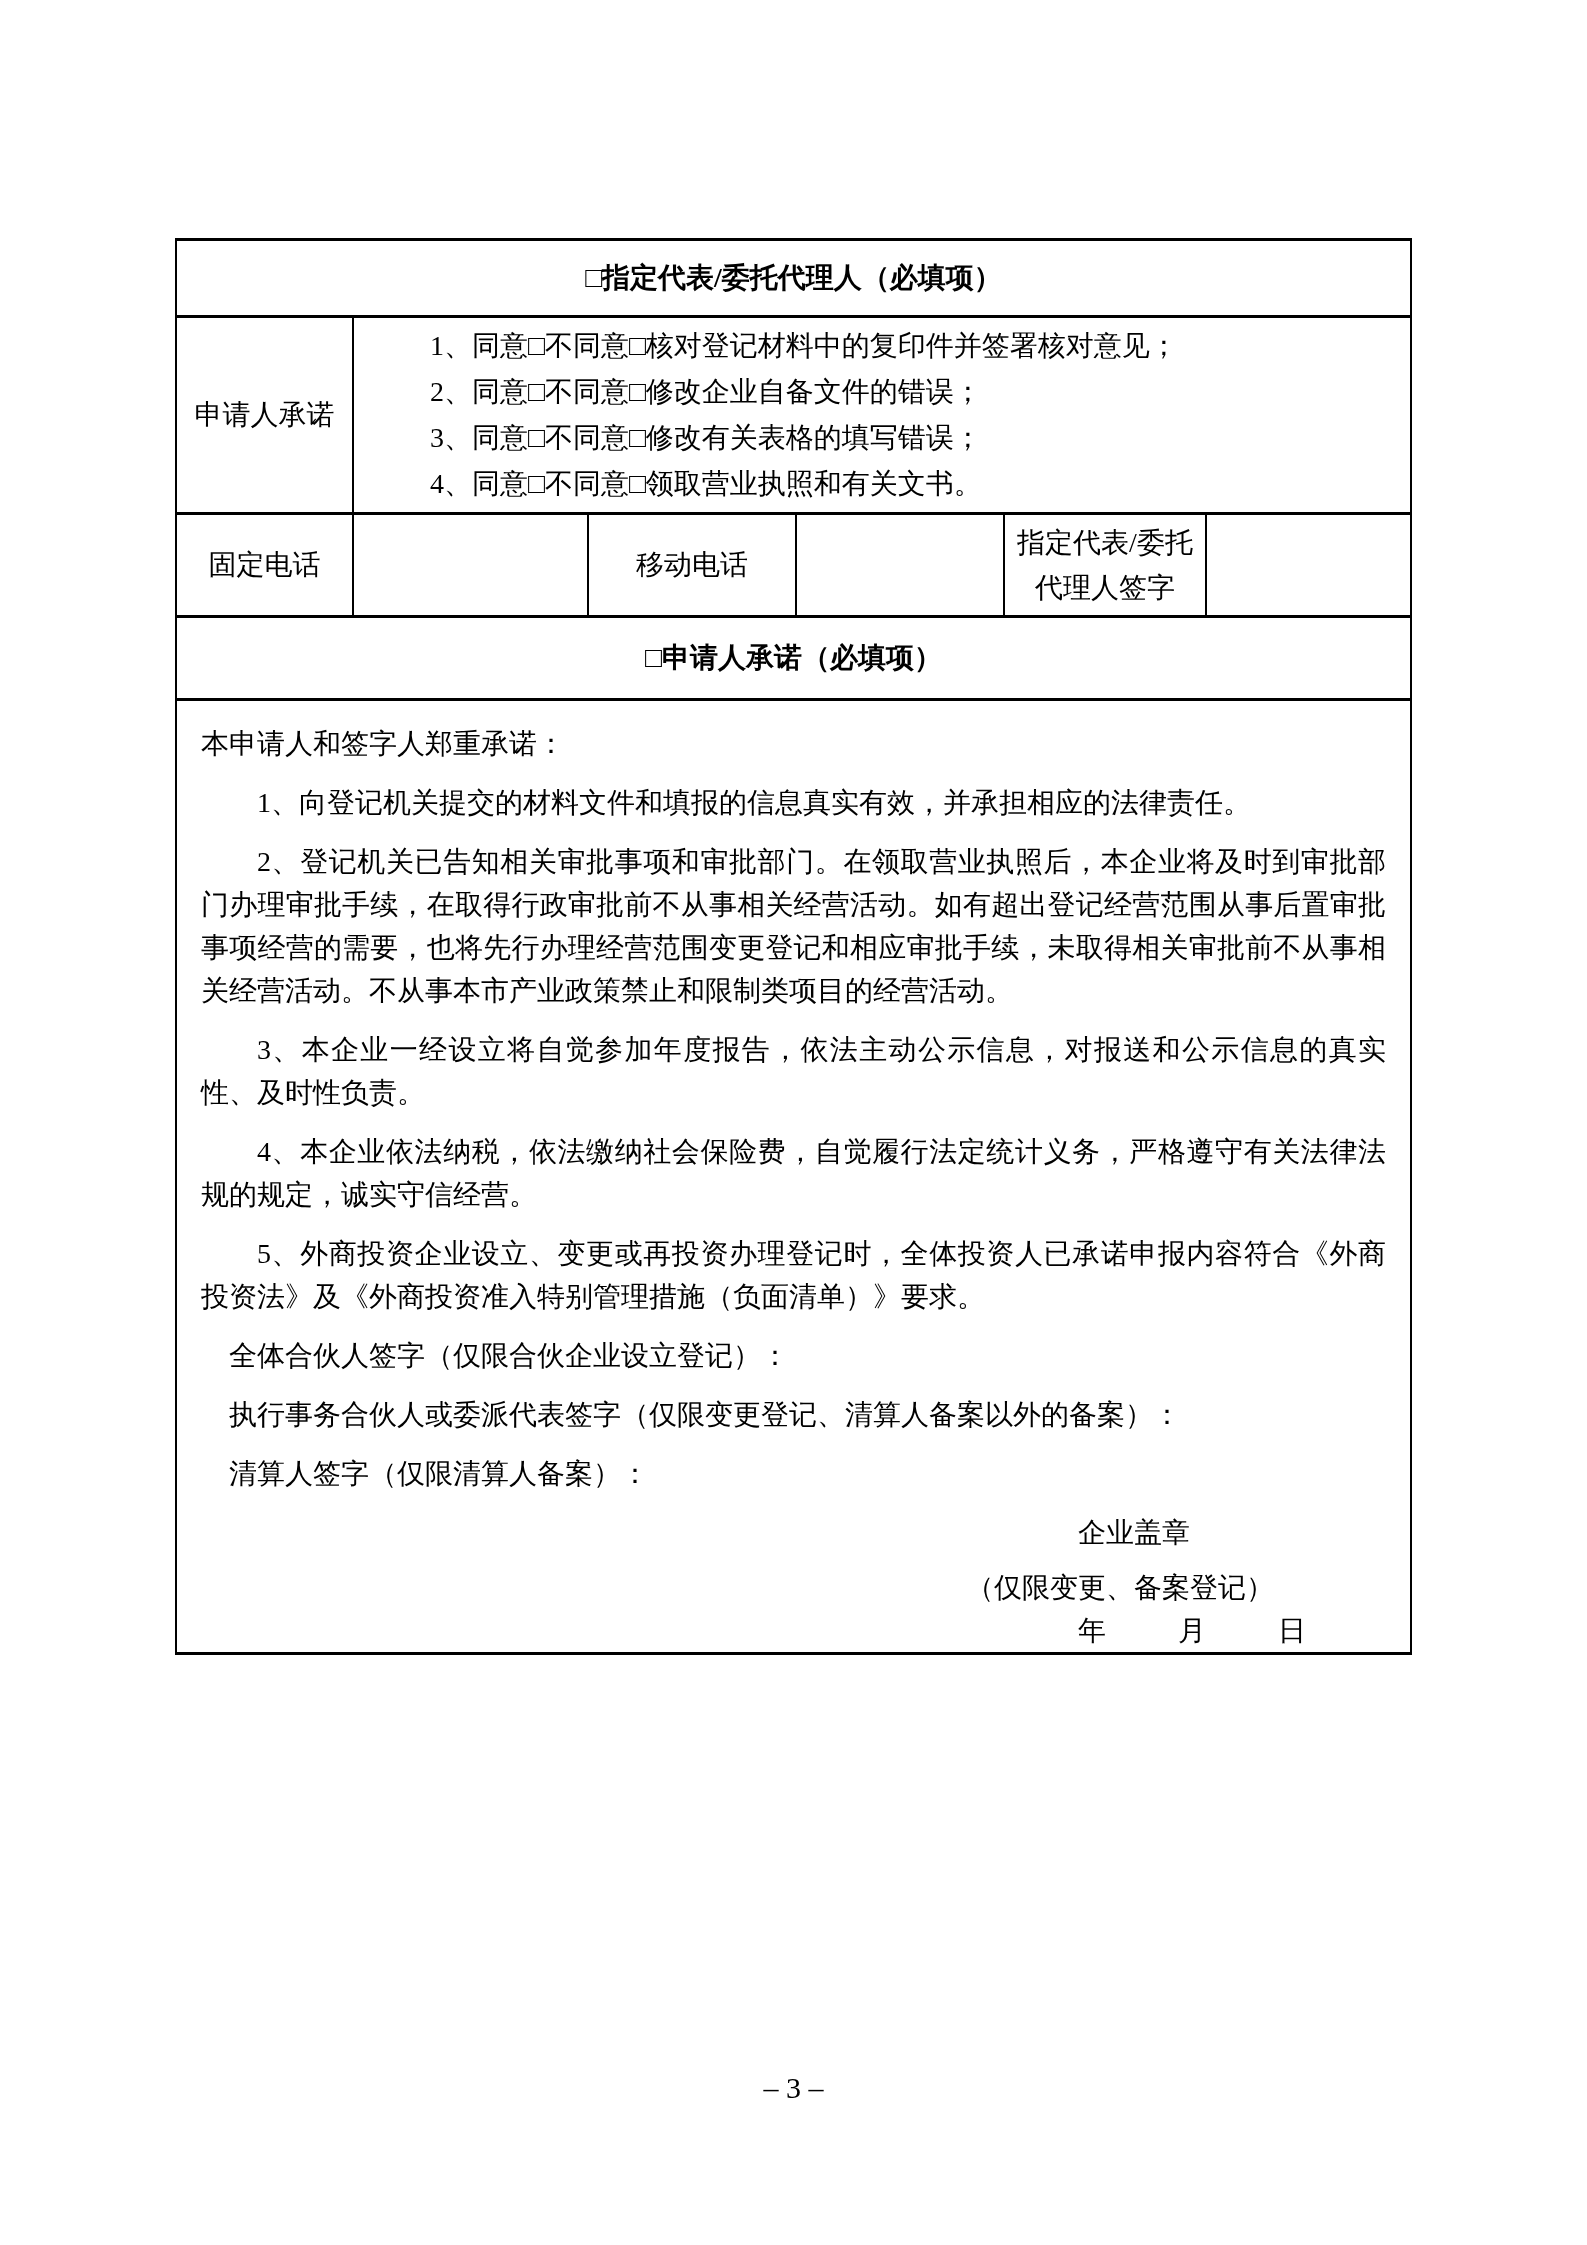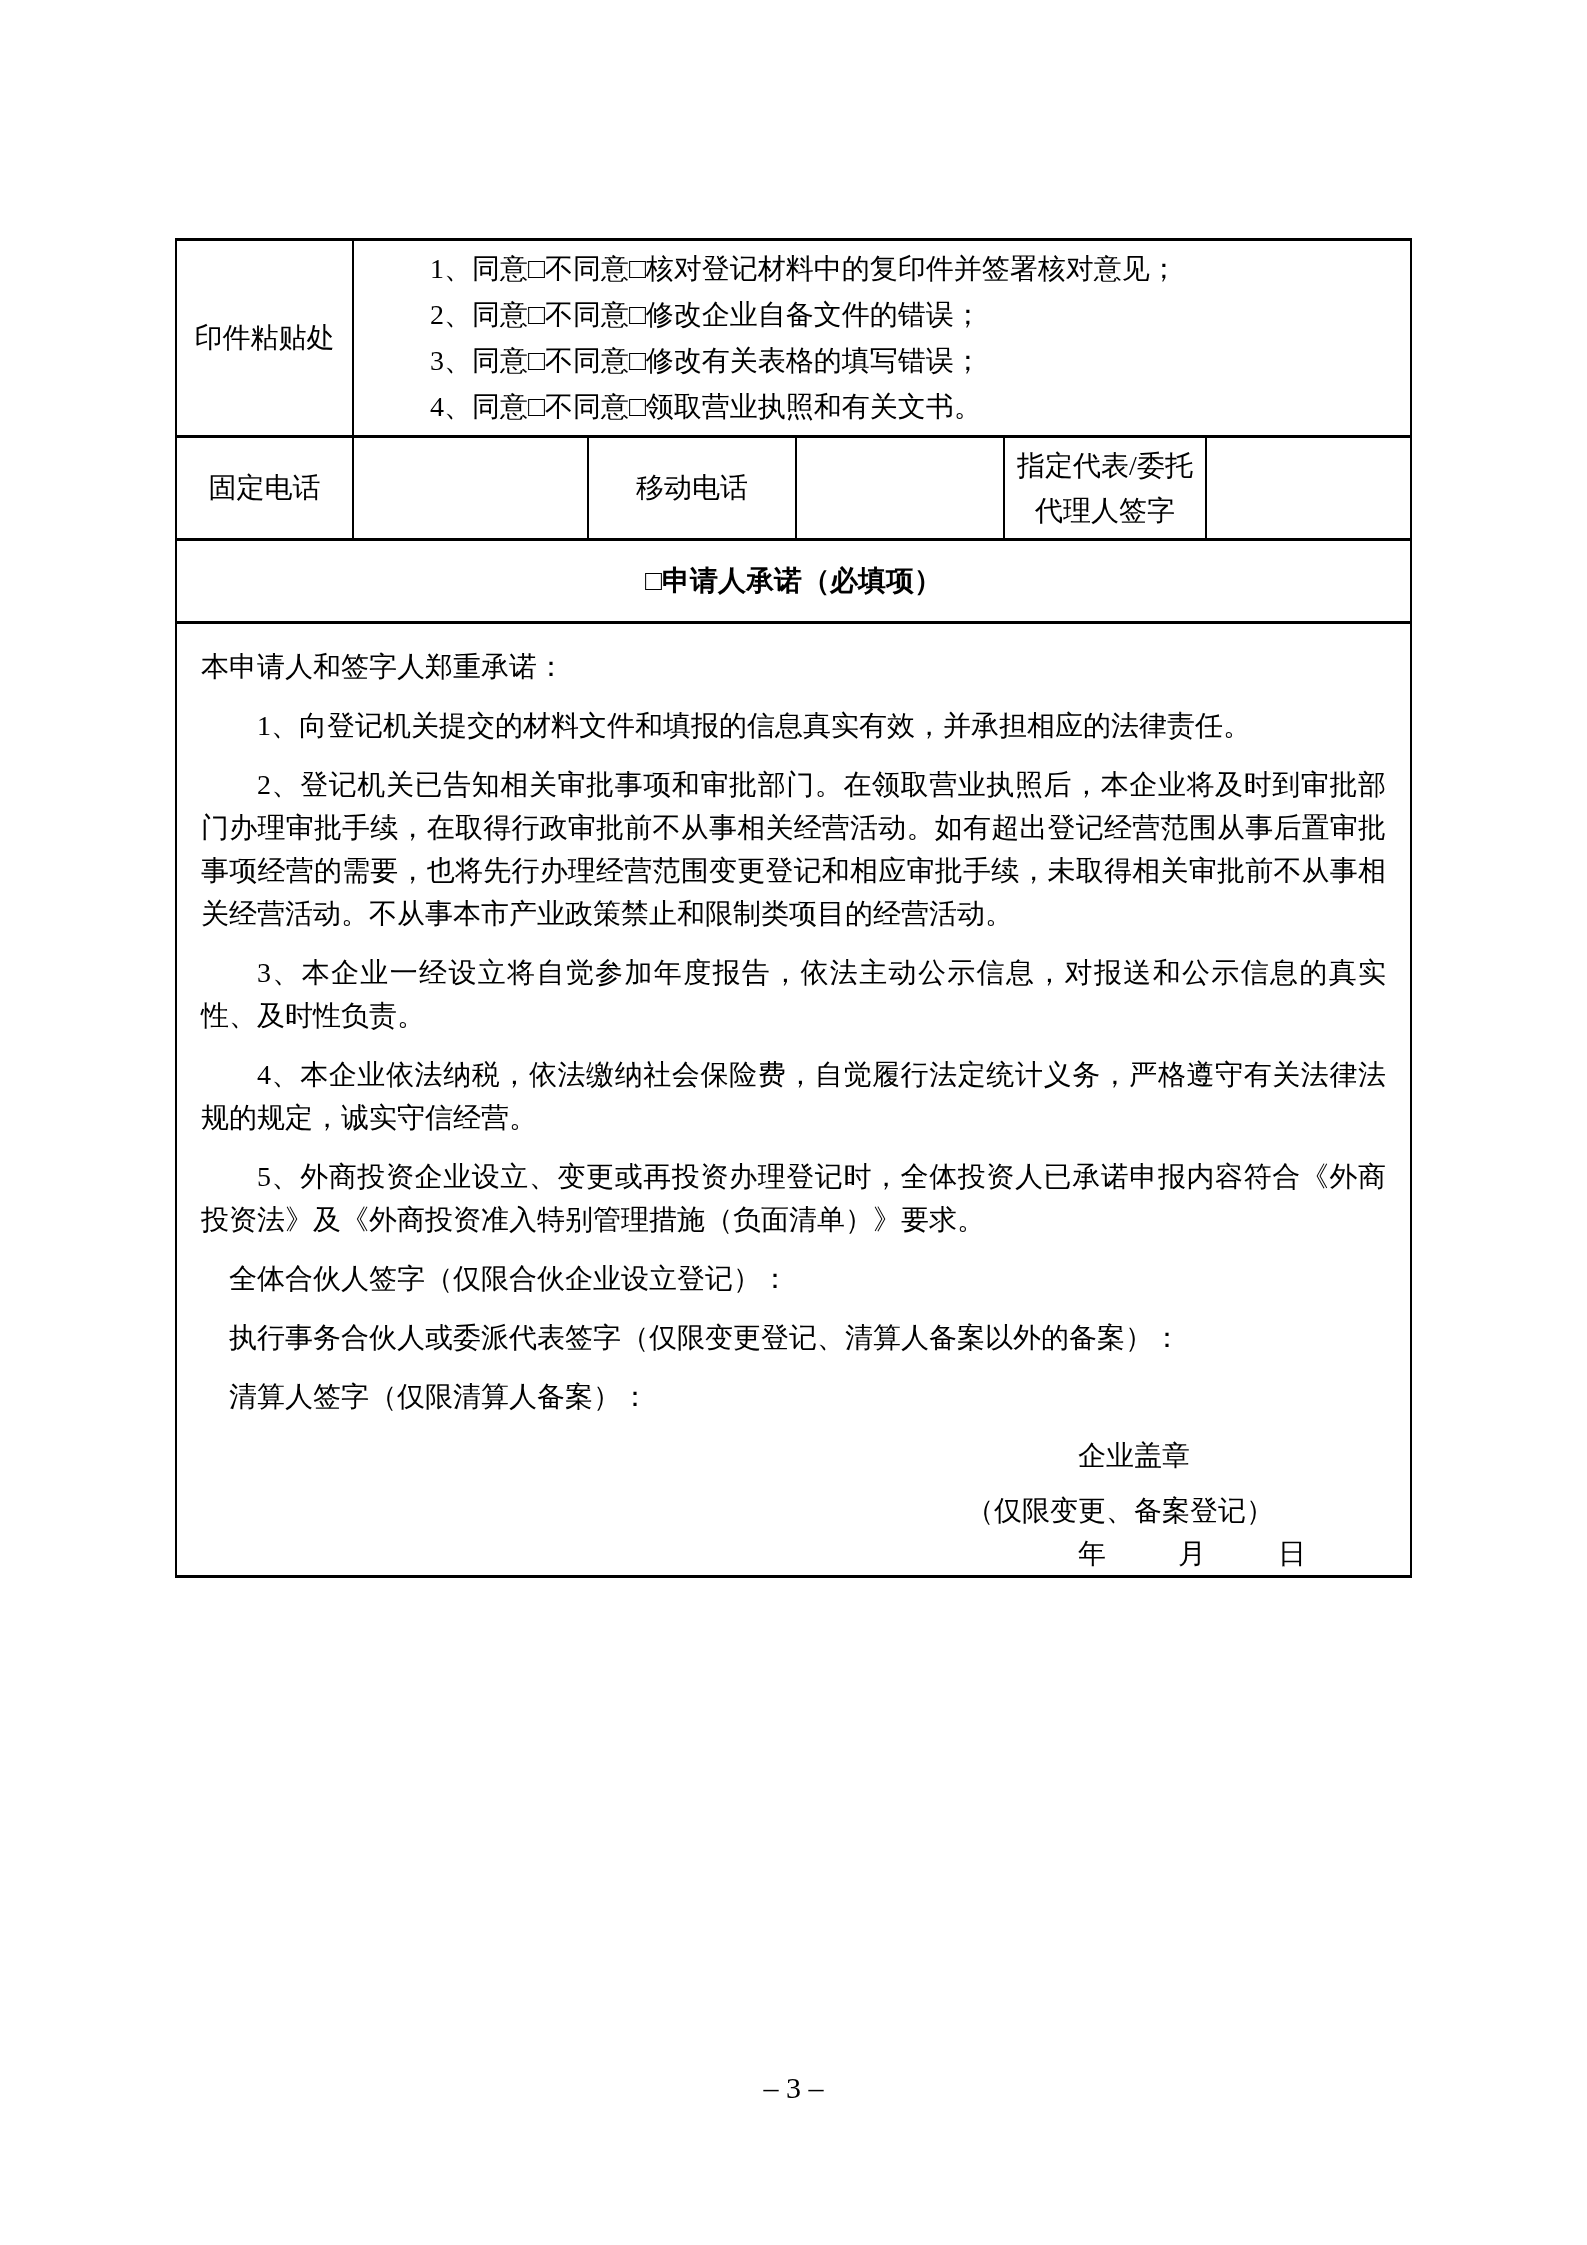--- a/index.html
+++ b/index.html
@@ -114,21 +114,24 @@
   <colgroup>
     <col style="width:177px">
     <col style="width:235px">
     <col style="width:208px">
     <col style="width:208px">
     <col style="width:202px">
     <col style="width:205px">
   </colgroup>
   <tbody>
     <tr>
-      <td class="auth-label-cell">印件粘贴处</td>
+      <td colspan="6" class="section-title">□指定代表/委托代理人（必填项）</td>
+    </tr>
+    <tr>
+      <td class="auth-label-cell">申请人承诺</td>
       <td colspan="5" class="auth-items-cell">
         <div class="auth-item">1、同意□不同意□核对登记材料中的复印件并签署核对意见；</div>
         <div class="auth-item">2、同意□不同意□修改企业自备文件的错误；</div>
         <div class="auth-item">3、同意□不同意□修改有关表格的填写错误；</div>
         <div class="auth-item">4、同意□不同意□领取营业执照和有关文书。</div>
       </td>
     </tr>
     <tr class="phone-row">
       <td>固定电话</td>
       <td></td>

